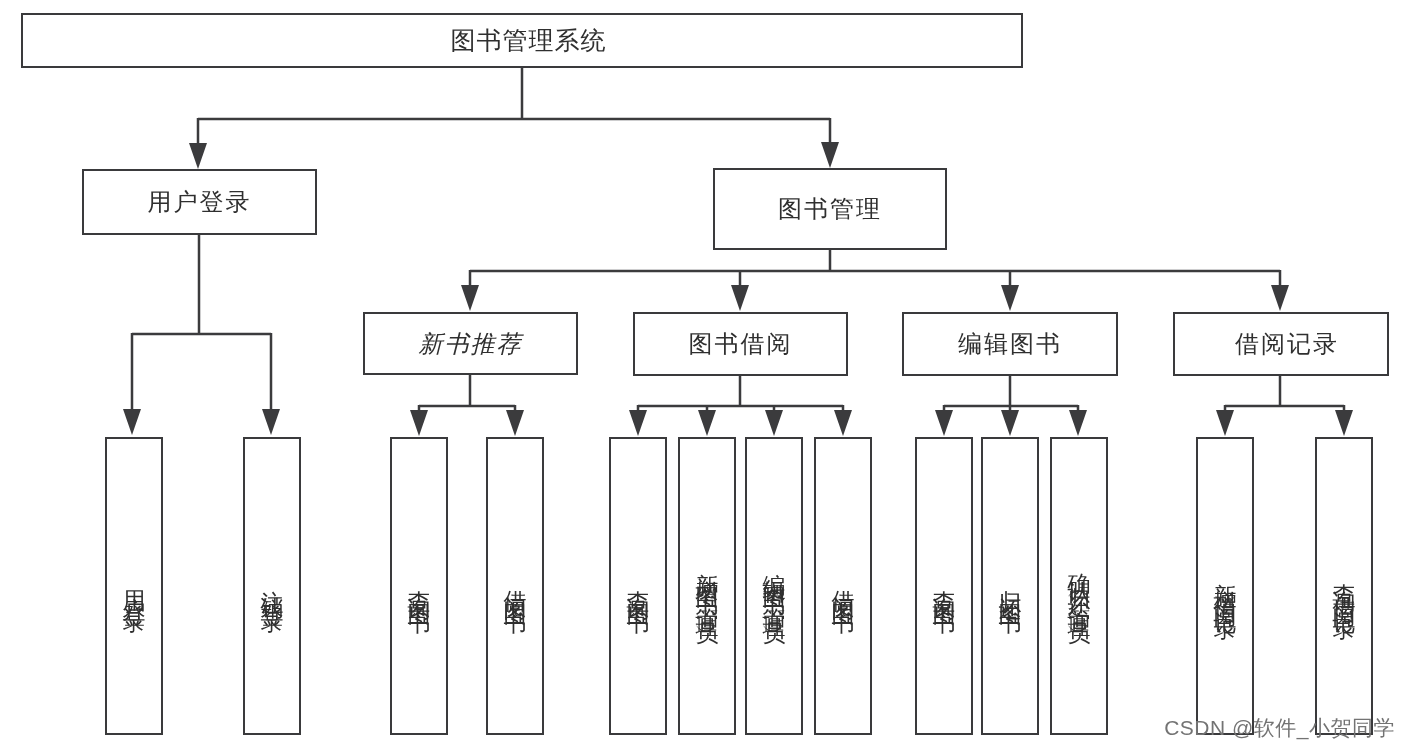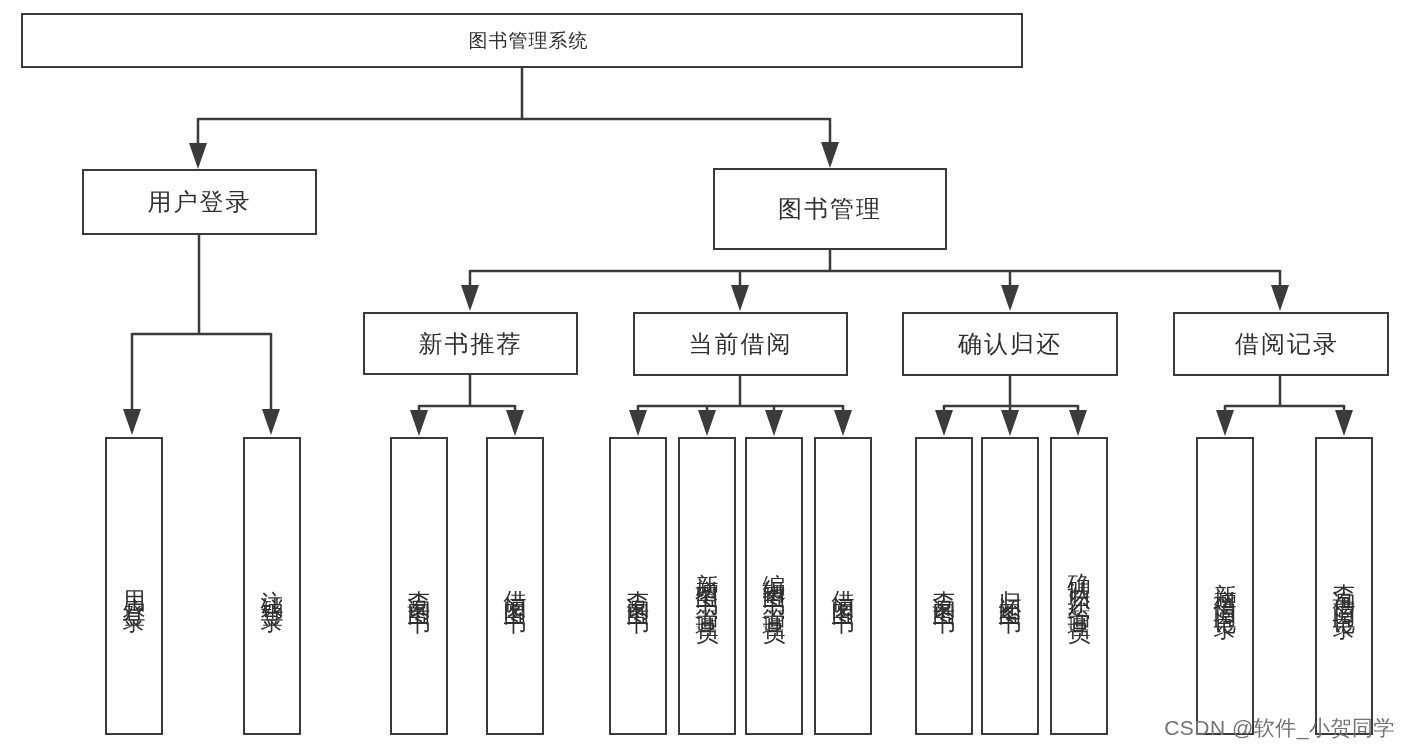--- a/index.html
+++ b/index.html
@@ -12,21 +12,21 @@
 
   .node{
     position:absolute;box-sizing:border-box;background:#ffffff;
     border:2.5px solid #3a3a3c;
     display:flex;align-items:center;justify-content:center;
     color:#2f2f2f;
   }
   .node .hlabel{
     font-size:24px;letter-spacing:2px;line-height:1;white-space:nowrap;
   }
-  .node.root .hlabel{font-size:19px;letter-spacing:1px;margin-left:13px;}
+  .node.root .hlabel{font-size:25px;letter-spacing:1px;margin-left:13px;}
 
   .vnode{
     position:absolute;box-sizing:border-box;background:#ffffff;
     border:2.5px solid #3a3a3c;
     top:437px;width:58px;height:298px;
     display:flex;align-items:center;justify-content:center;
     color:#2f2f2f;
   }
   .vtext{
     writing-mode:vertical-rl;text-orientation:mixed;
@@ -85,28 +85,28 @@
     <span class="hlabel">图书管理系统</span>
   </div>
 
   <div class="node" style="left:82px;top:169px;width:235px;height:66px;">
     <span class="hlabel">用户登录</span>
   </div>
   <div class="node" style="left:713px;top:168px;width:234px;height:82px;">
     <span class="hlabel">图书管理</span>
   </div>
 
-  <div class="node" style="left:363px;top:312px;width:215px;height:63px;">
+  <div class="node" style="left:363px;top:312px;width:215px;height:63px;font-style:italic;">
     <span class="hlabel">新书推荐</span>
   </div>
   <div class="node" style="left:633px;top:312px;width:215px;height:64px;">
-    <span class="hlabel">当前借阅</span>
+    <span class="hlabel">图书借阅</span>
   </div>
   <div class="node" style="left:902px;top:312px;width:216px;height:64px;">
-    <span class="hlabel">确认归还</span>
+    <span class="hlabel">编辑图书</span>
   </div>
   <div class="node" style="left:1173px;top:312px;width:216px;height:64px;padding-left:12px;">
     <span class="hlabel">借阅记录</span>
   </div>
 
   <div class="vnode" style="left:105px;">
     <span class="vtext">用户登录</span>
   </div>
   <div class="vnode" style="left:243px;">
     <span class="vtext">注销登录</span>

